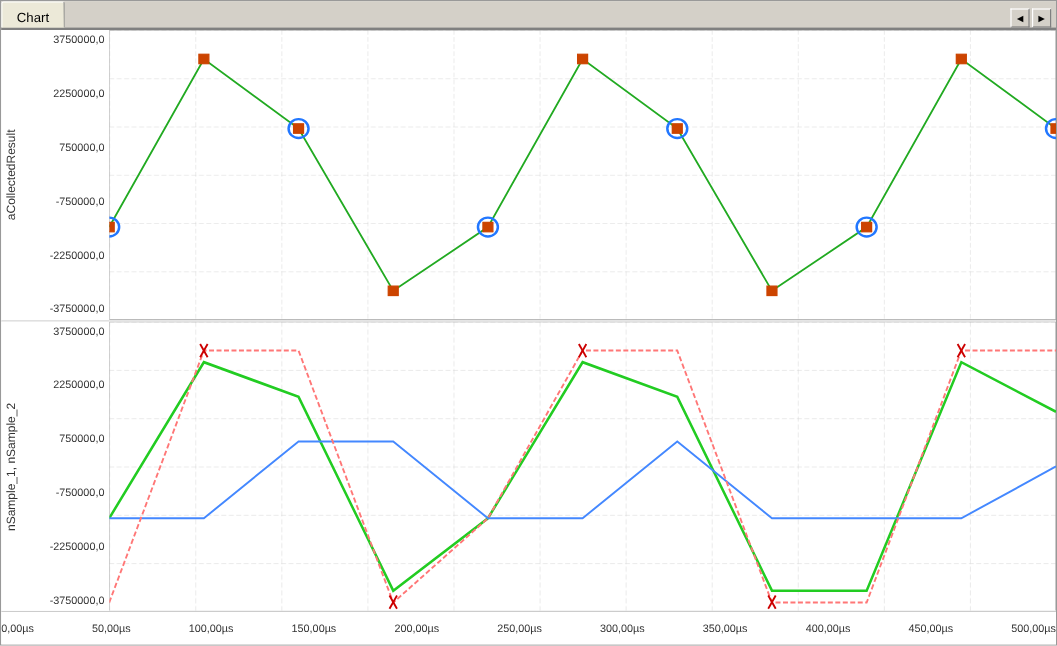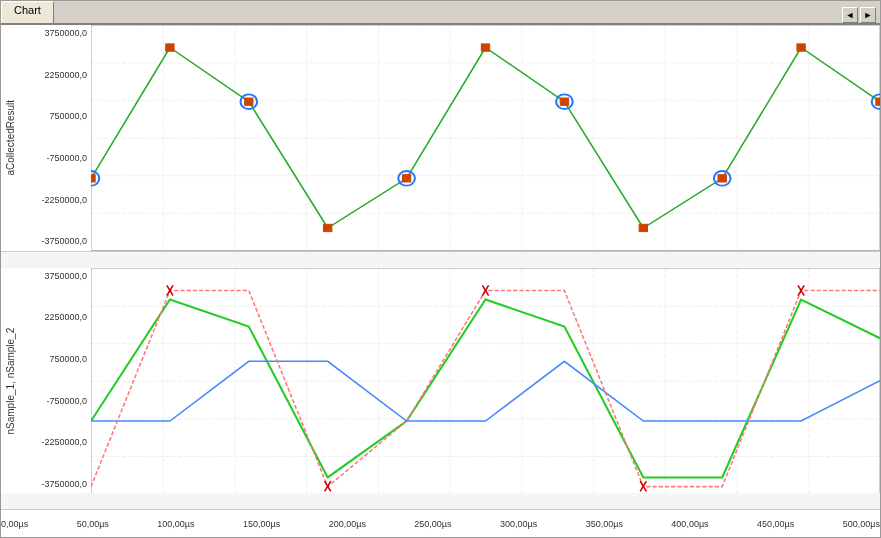--- a/index.html
+++ b/index.html
@@ -32,21 +32,21 @@
 
     .tab {
       background: #d4d0c8;
       border: 1px solid #808080;
       border-bottom: none;
       padding: 2px 12px;
       font-size: 11px;
       cursor: pointer;
       height: 22px;
       display: flex;
-      align-items: flex-start;
+      align-items: flex-end;
       border-radius: 2px 2px 0 0;
       background: #ece9d8;
       border-top: 1px solid #ffffff;
       border-left: 1px solid #ffffff;
       border-right: 1px solid #808080;
     }
 
     .window-controls {
       margin-left: auto;
       display: flex;
@@ -68,21 +68,20 @@
       font-size: 9px;
       cursor: pointer;
     }
 
     .charts-container {
       display: flex;
       flex-direction: column;
       flex: 1;
       background: #f5f5f5;
       overflow: hidden;
-      gap: 16px;
     }
 
     .chart-panel {
       flex: 1;
       display: flex;
       flex-direction: row;
       border-bottom: 1px solid #cccccc;
       background: white;
       position: relative;
     }

